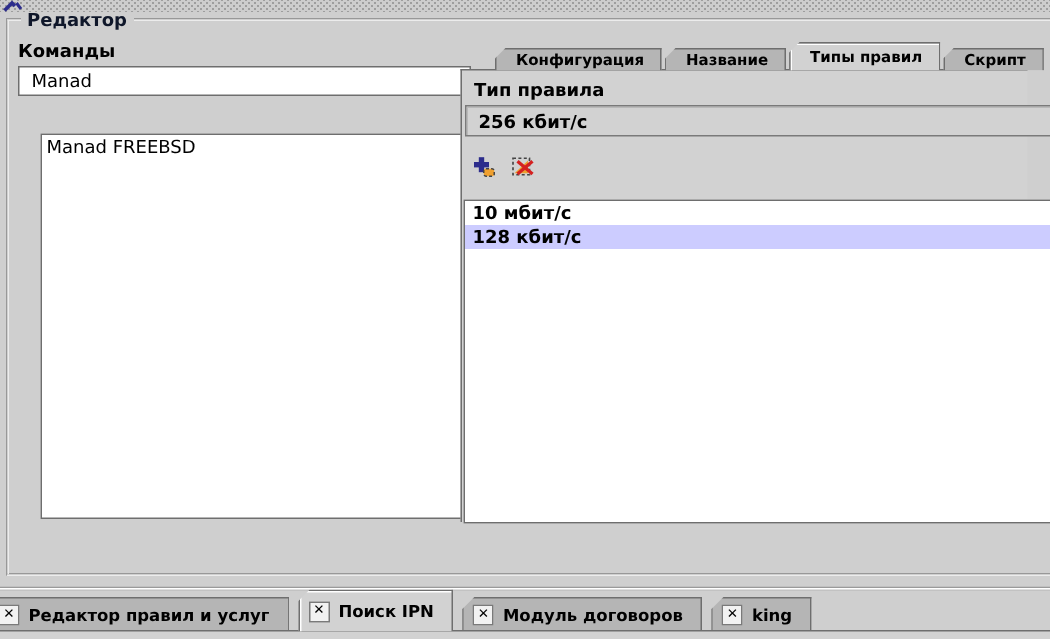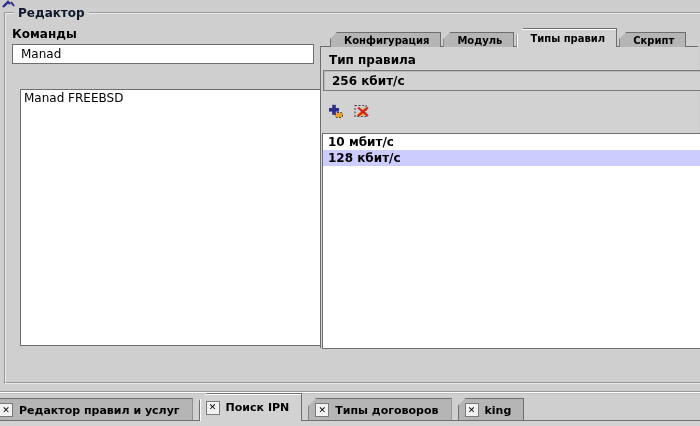--- a/index.html
+++ b/index.html
@@ -40,21 +40,21 @@
 
   .label{position:absolute;font-size:12px;font-weight:bold;color:#000;}
 
   .text-input{
     position:absolute;left:12px;top:44px;width:302px;height:20px;
     border:1px solid var(--border-dark);background:#fff;
     font-family:"DejaVu Sans","Liberation Sans",sans-serif;
     font-size:12px;color:#000;padding:0 8px;outline:none;
   }
   .text-area{
-    position:absolute;left:20px;top:89px;width:302px;height:257px;
+    position:absolute;left:27px;top:89px;width:302px;height:257px;
     border:1px solid var(--border-dark);background:#fff;
     font-family:"DejaVu Sans","Liberation Sans",sans-serif;
     font-size:12px;color:#000;padding:1px 3px;resize:none;outline:none;overflow:hidden;
   }
 
   
   .tabrow{
     position:absolute;left:330px;top:29px;display:flex;align-items:flex-end;z-index:2;height:18px;
   }
   .tab{
@@ -64,21 +64,21 @@
     border:1px solid var(--border-dark);border-bottom:none;
     clip-path:polygon(0 100%,0 7px,7px 0,100% 0,100% 100%);
     height:15px;line-height:12px;cursor:default;white-space:nowrap;
   }
   .tab.selected{
     background:var(--panel-bg);
     height:19px;padding-top:4px;
     box-shadow:inset 1px 1px 0 #fff;
   }
   .tabcontent{
-    position:absolute;left:320px;top:46px;width:378px;height:302px;
+    position:absolute;left:307px;top:46px;width:378px;height:302px;
     border-top:1px solid var(--border-dark);
     border-left:1px solid var(--border-dark);
     background:var(--panel-bg);
   }
   .rule-type-label{left:8px;top:6px;}
   .rule-field{
     position:absolute;left:2px;top:23px;width:400px;height:21px;
     background:var(--panel-bg);
     border:1px solid #7a7a7a;
     box-shadow:inset 1px 1px 0 #b9b9b9;
@@ -150,21 +150,21 @@
     <legend>Редактор</legend>
   </fieldset>
 
   <div class="label" style="left:12px;top:27px;">Команды</div>
   <input class="text-input" type="text" value="Manad" style="">
 
   <textarea class="text-area" spellcheck="false" style="">Manad FREEBSD</textarea>
 
   <div class="tabrow">
     <div class="tab">Конфигурация</div>
-    <div class="tab">Модуль</div>
+    <div class="tab">Название</div>
     <div class="tab selected">Типы правил</div>
     <div class="tab">Скрипт</div>
   </div>
 
   <div class="tabcontent">
     <div class="label rule-type-label">Тип правила</div>
 
     <div class="rule-field">256 кбит/с</div>
 
     <div class="mini-toolbar">
@@ -197,21 +197,21 @@
     <div class="btab">
       <button class="close-btn">✕</button>
       <span>Редактор правил и услуг</span>
     </div>
     <div class="btab selected">
       <button class="close-btn">✕</button>
       <span>Поиск IPN</span>
     </div>
     <div class="btab">
       <button class="close-btn">✕</button>
-      <span>Типы договоров</span>
+      <span>Модуль договоров</span>
     </div>
     <div class="btab">
       <button class="close-btn">✕</button>
       <span>king</span>
     </div>
   </div>
 
   <div class="bottom-strip"></div>
 
 </div>

